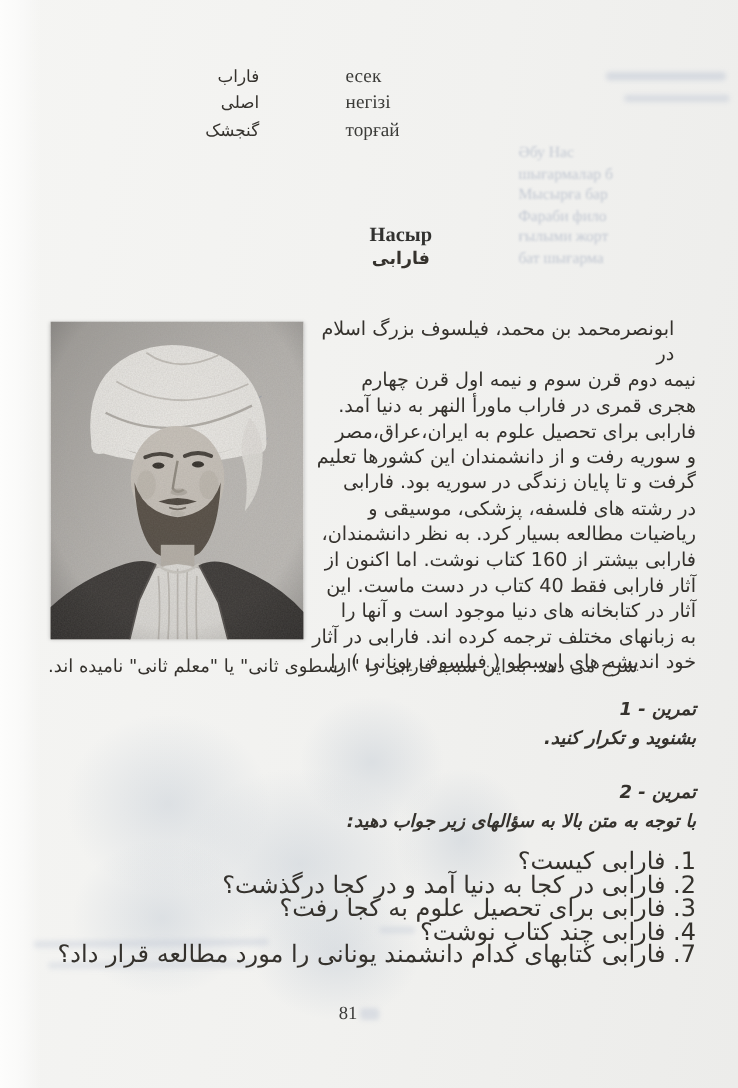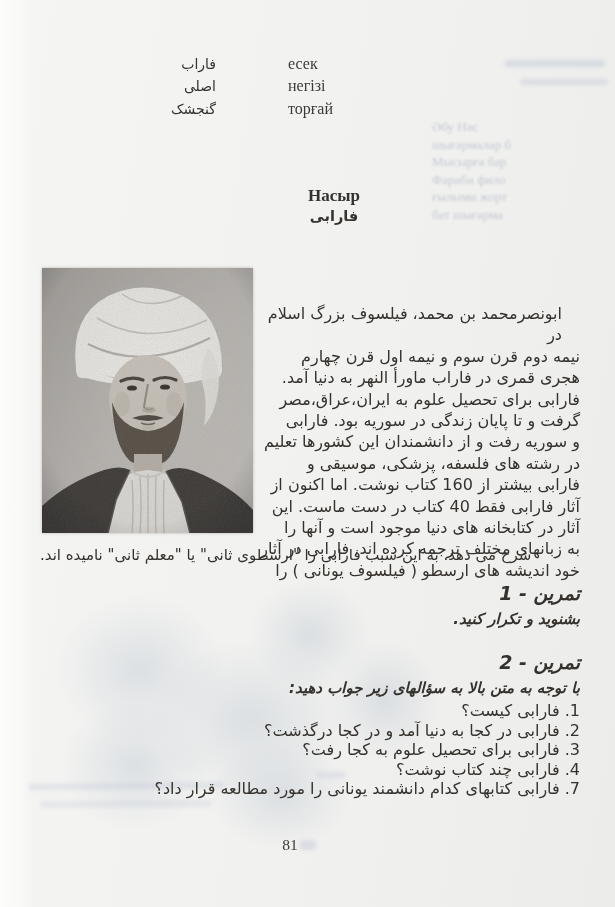--- a/index.html
+++ b/index.html
@@ -24,31 +24,31 @@
   .heading .cy{font-size:17px;font-weight:bold;margin-top:3px;
        font-family:"Liberation Serif","DejaVu Serif",serif;color:#323230;}
   .heading .fa2{font-size:14.5px;font-weight:bold;direction:rtl;margin-top:2px;}
 
   
   .portrait{position:absolute;top:268px;left:42px;width:211px;height:265px;margin:0;
        box-shadow:0 0 3px rgba(90,90,90,.35);}
 
   
   .reading{position:absolute;top:263px;left:256px;width:324px;direction:rtl;
-       text-align:right;font-size:16px;line-height:21.4px;margin-top:40px;}
+       text-align:right;font-size:16px;line-height:21.4px;}
   .reading .line:first-child{padding-right:18px;}
   .closing{position:absolute;top:546px;left:40px;width:550px;direction:rtl;
        text-align:left;font-size:15px;}
 
   
   .ex{position:absolute;left:20px;width:560px;direction:rtl;text-align:right;}
   .ex1{top:582px;} .ex2{top:651px;}
-  .ex-title{font-style:italic;font-weight:bold;font-size:19px;}
+  .ex-title{font-style:italic;font-weight:bold;font-size:15px;}
   .ex-instr{font-weight:bold;font-size:15px;margin-top:6px;font-style:italic;}
-  .questions{margin-top:4px;font-size:16px;line-height:19.5px;}
+  .questions{margin-top:15px;font-size:20px;line-height:19.5px;}
 
   .pagenum{position:absolute;top:836px;left:240px;width:100px;text-align:center;
        font-family:"Liberation Serif","DejaVu Serif",serif;font-size:15.5px;color:#3a3a38;}
 
   
   .bleed-right{position:absolute;top:118px;left:432px;width:200px;
        font-family:"Liberation Serif","DejaVu Serif",serif;font-size:13px;
        line-height:17.6px;color:#97a2b8;opacity:.5;filter:blur(1.1px);white-space:nowrap;}
   .bbar{position:absolute;background:#c2c9d6;border-radius:3px;filter:blur(2px);}
   .bbar1{left:505px;top:60px;width:100px;height:7px;opacity:.55;}
@@ -179,23 +179,24 @@
       <rect x="0" y="0" width="211" height="265" fill="url(#vign)"></rect>
       <rect x="0" y="0" width="211" height="265" filter="url(#grain)" opacity="0.55"></rect>
     </svg>
   </figure>
 
   <div class="reading" lang="fa">
     <div class="line">ابونصرمحمد بن محمد، فیلسوف بزرگ اسلام در</div>
     <div class="line">نیمه دوم قرن سوم و نیمه اول قرن چهارم</div>
     <div class="line">هجری قمری در فاراب ماورأ النهر به دنیا آمد.</div>
     <div class="line">فارابی برای تحصیل علوم به ایران،عراق،مصر</div>
+    <div class="line">و سوریه رفت و از دانشمندان این کشورها تعلیم</div>
     <div class="line">گرفت و تا پایان زندگی در سوریه بود. فارابی</div>
-    <div class="line">و سوریه رفت و از دانشمندان این کشورها تعلیم</div>
     <div class="line">در رشته های فلسفه، پزشکی، موسیقی و</div>
+    <div class="line">ریاضیات مطالعه بسیار کرد. به نظر دانشمندان،</div>
     <div class="line">فارابی بیشتر از 160 کتاب نوشت. اما اکنون از</div>
     <div class="line">آثار فارابی فقط 40 کتاب در دست ماست. این</div>
     <div class="line">آثار در کتابخانه های دنیا موجود است و آنها را</div>
     <div class="line">به زبانهای مختلف ترجمه کرده اند. فارابی در آثار</div>
     <div class="line">خود اندیشه های ارسطو ( فیلسوف یونانی ) را</div>
   </div>
   <div class="closing" lang="fa">شرح می دهد. به این سبب فارابی را "ارسطوی ثانی" یا "معلم ثانی" نامیده اند.</div>
 
   <section class="ex ex1">
     <div class="ex-title" lang="fa">تمرین - 1</div>

